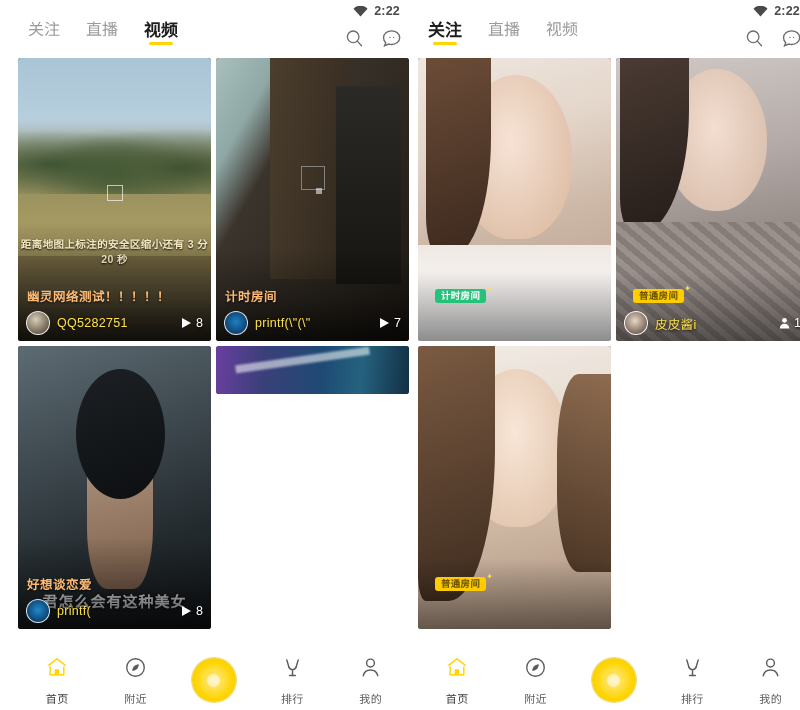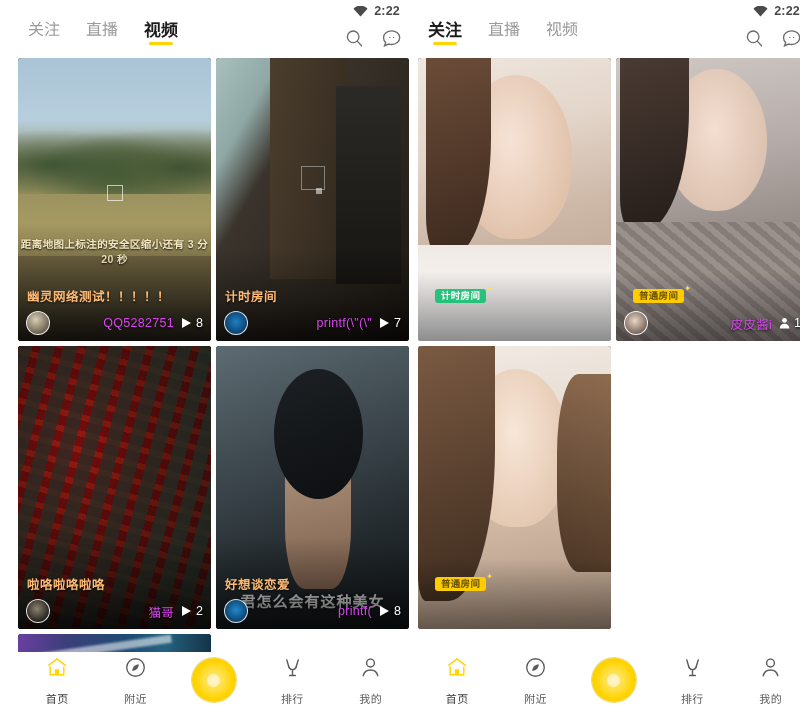--- a/index.html
+++ b/index.html
@@ -65,22 +65,22 @@
     position: absolute; left: 8px; right: 8px; bottom: 6px;
     display: flex; align-items: center; gap: 7px;
   }
   .avatar {
     width: 24px; height: 24px; border-radius: 50%;
     border: 1.5px solid rgba(255,255,255,.85); overflow: hidden; flex: 0 0 auto;
     position: relative; background: #555;
   }
   .avatar.light { border-color: rgba(255,255,255,.95); }
   .uname {
-    color: #d946ef; font-size: 12.5px; flex: 1; white-space: nowrap; overflow: hidden;
-    text-shadow: 0 1px 3px rgba(0,0,0,.85); letter-spacing: .3px; text-align: right;
+    color: #fde047; font-size: 12.5px; flex: 1; white-space: nowrap; overflow: hidden;
+    text-shadow: 0 1px 3px rgba(0,0,0,.85); letter-spacing: .3px;
   }
   .count { color: #fff; font-size: 12.5px; display: flex; align-items: center; gap: 4px;
            text-shadow: 0 1px 3px rgba(0,0,0,.85); }
   .count svg { display: block; }
 
   .badge {
     position: absolute; left: 17px; bottom: 38px;
     font-size: 9.5px; color: #fff; padding: 2.5px 6px; border-radius: 3px;
     font-weight: 600; letter-spacing: .3px; line-height: 1;
   }
@@ -198,41 +198,20 @@
           <span class="uname">printf(\"(\"</span>
           <span class="count">
             <svg width="11" height="12" viewBox="0 0 11 12">
                 <path d="M1 1 L10 6 L1 11 Z" fill="#fff"></path>
               </svg>
             <em style="font-style:normal">7</em>
           </span>
         </div>
       </div>
 
-      <div class="card">
-        <div class="thumb" style="background:
-             radial-gradient(ellipse at 30% 35%, #8c1212 0%, #4a0b0b 40%, #140e0e 80%),
-             linear-gradient(160deg,#2a1410,#0d0b0b);"></div>
-        <div style="position:absolute;inset:0;background:
-             repeating-linear-gradient(105deg, rgba(40,48,40,.85) 0 14px, rgba(150,20,15,.35) 14px 22px),
-             repeating-linear-gradient(15deg, rgba(0,0,0,.35) 0 10px, rgba(255,160,40,.10) 10px 16px);
-             opacity:.85;"></div>
-        <div class="shade-bottom"></div>
-        <div class="vid-title">啦咯啦咯啦咯</div>
-        <div class="meta">
-          <div class="avatar" style="background:radial-gradient(circle at 45% 40%,#8a8170,#221f1a 75%);"></div>
-          <span class="uname">猫哥</span>
-          <span class="count">
-            <svg width="11" height="12" viewBox="0 0 11 12">
-                <path d="M1 1 L10 6 L1 11 Z" fill="#fff"></path>
-              </svg>
-            <em style="font-style:normal">2</em>
-          </span>
-        </div>
-      </div>
 
       <div class="card">
         <div class="thumb" style="background:
              linear-gradient(160deg,#5d6b72 0%,#3f4a50 35%,#232a2e 70%,#15191c 100%);"></div>
         <div style="position:absolute;left:36%;top:14%;width:34%;height:72%;border-radius:48% 48% 30% 30%;
              background:linear-gradient(170deg,#d8b89c,#8d6a52);opacity:.85;"></div>
         <div style="position:absolute;left:30%;top:8%;width:46%;height:46%;border-radius:50%;
              background:linear-gradient(160deg,#1c2024,#0d0f11);"></div>
         <div class="subtitle">君怎么会有这种美女</div>
         <div class="shade-bottom"></div>

